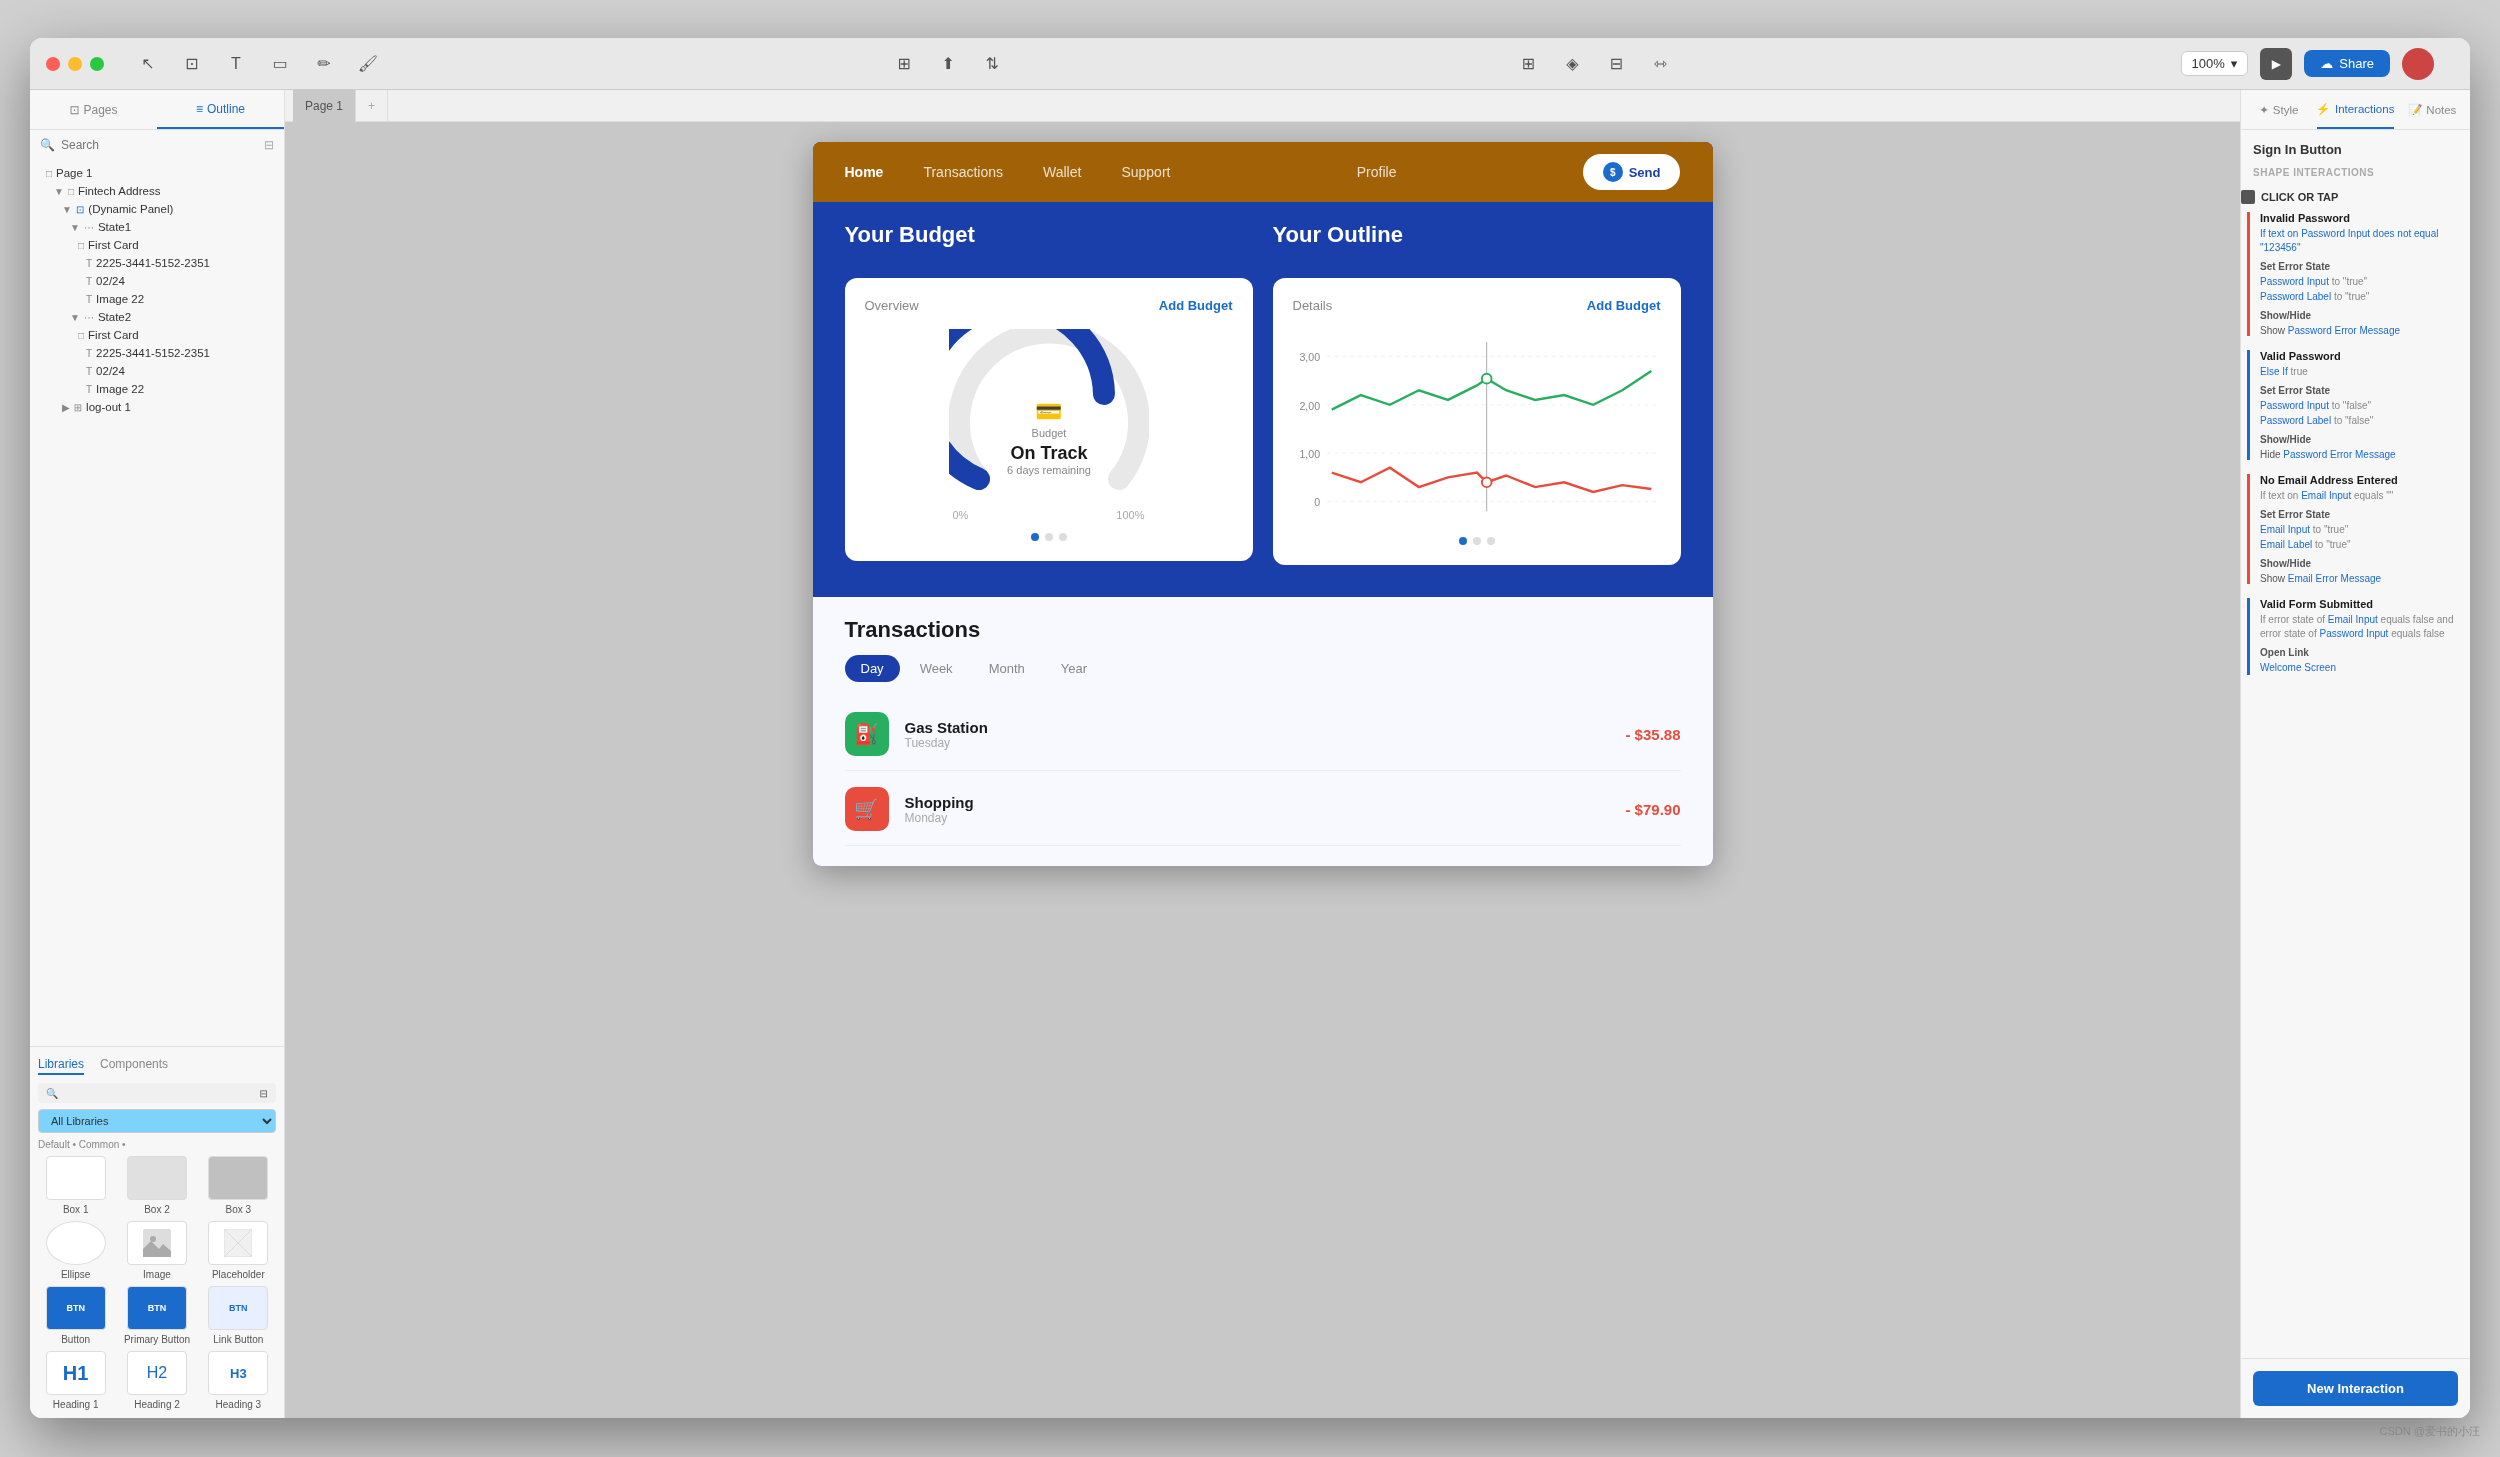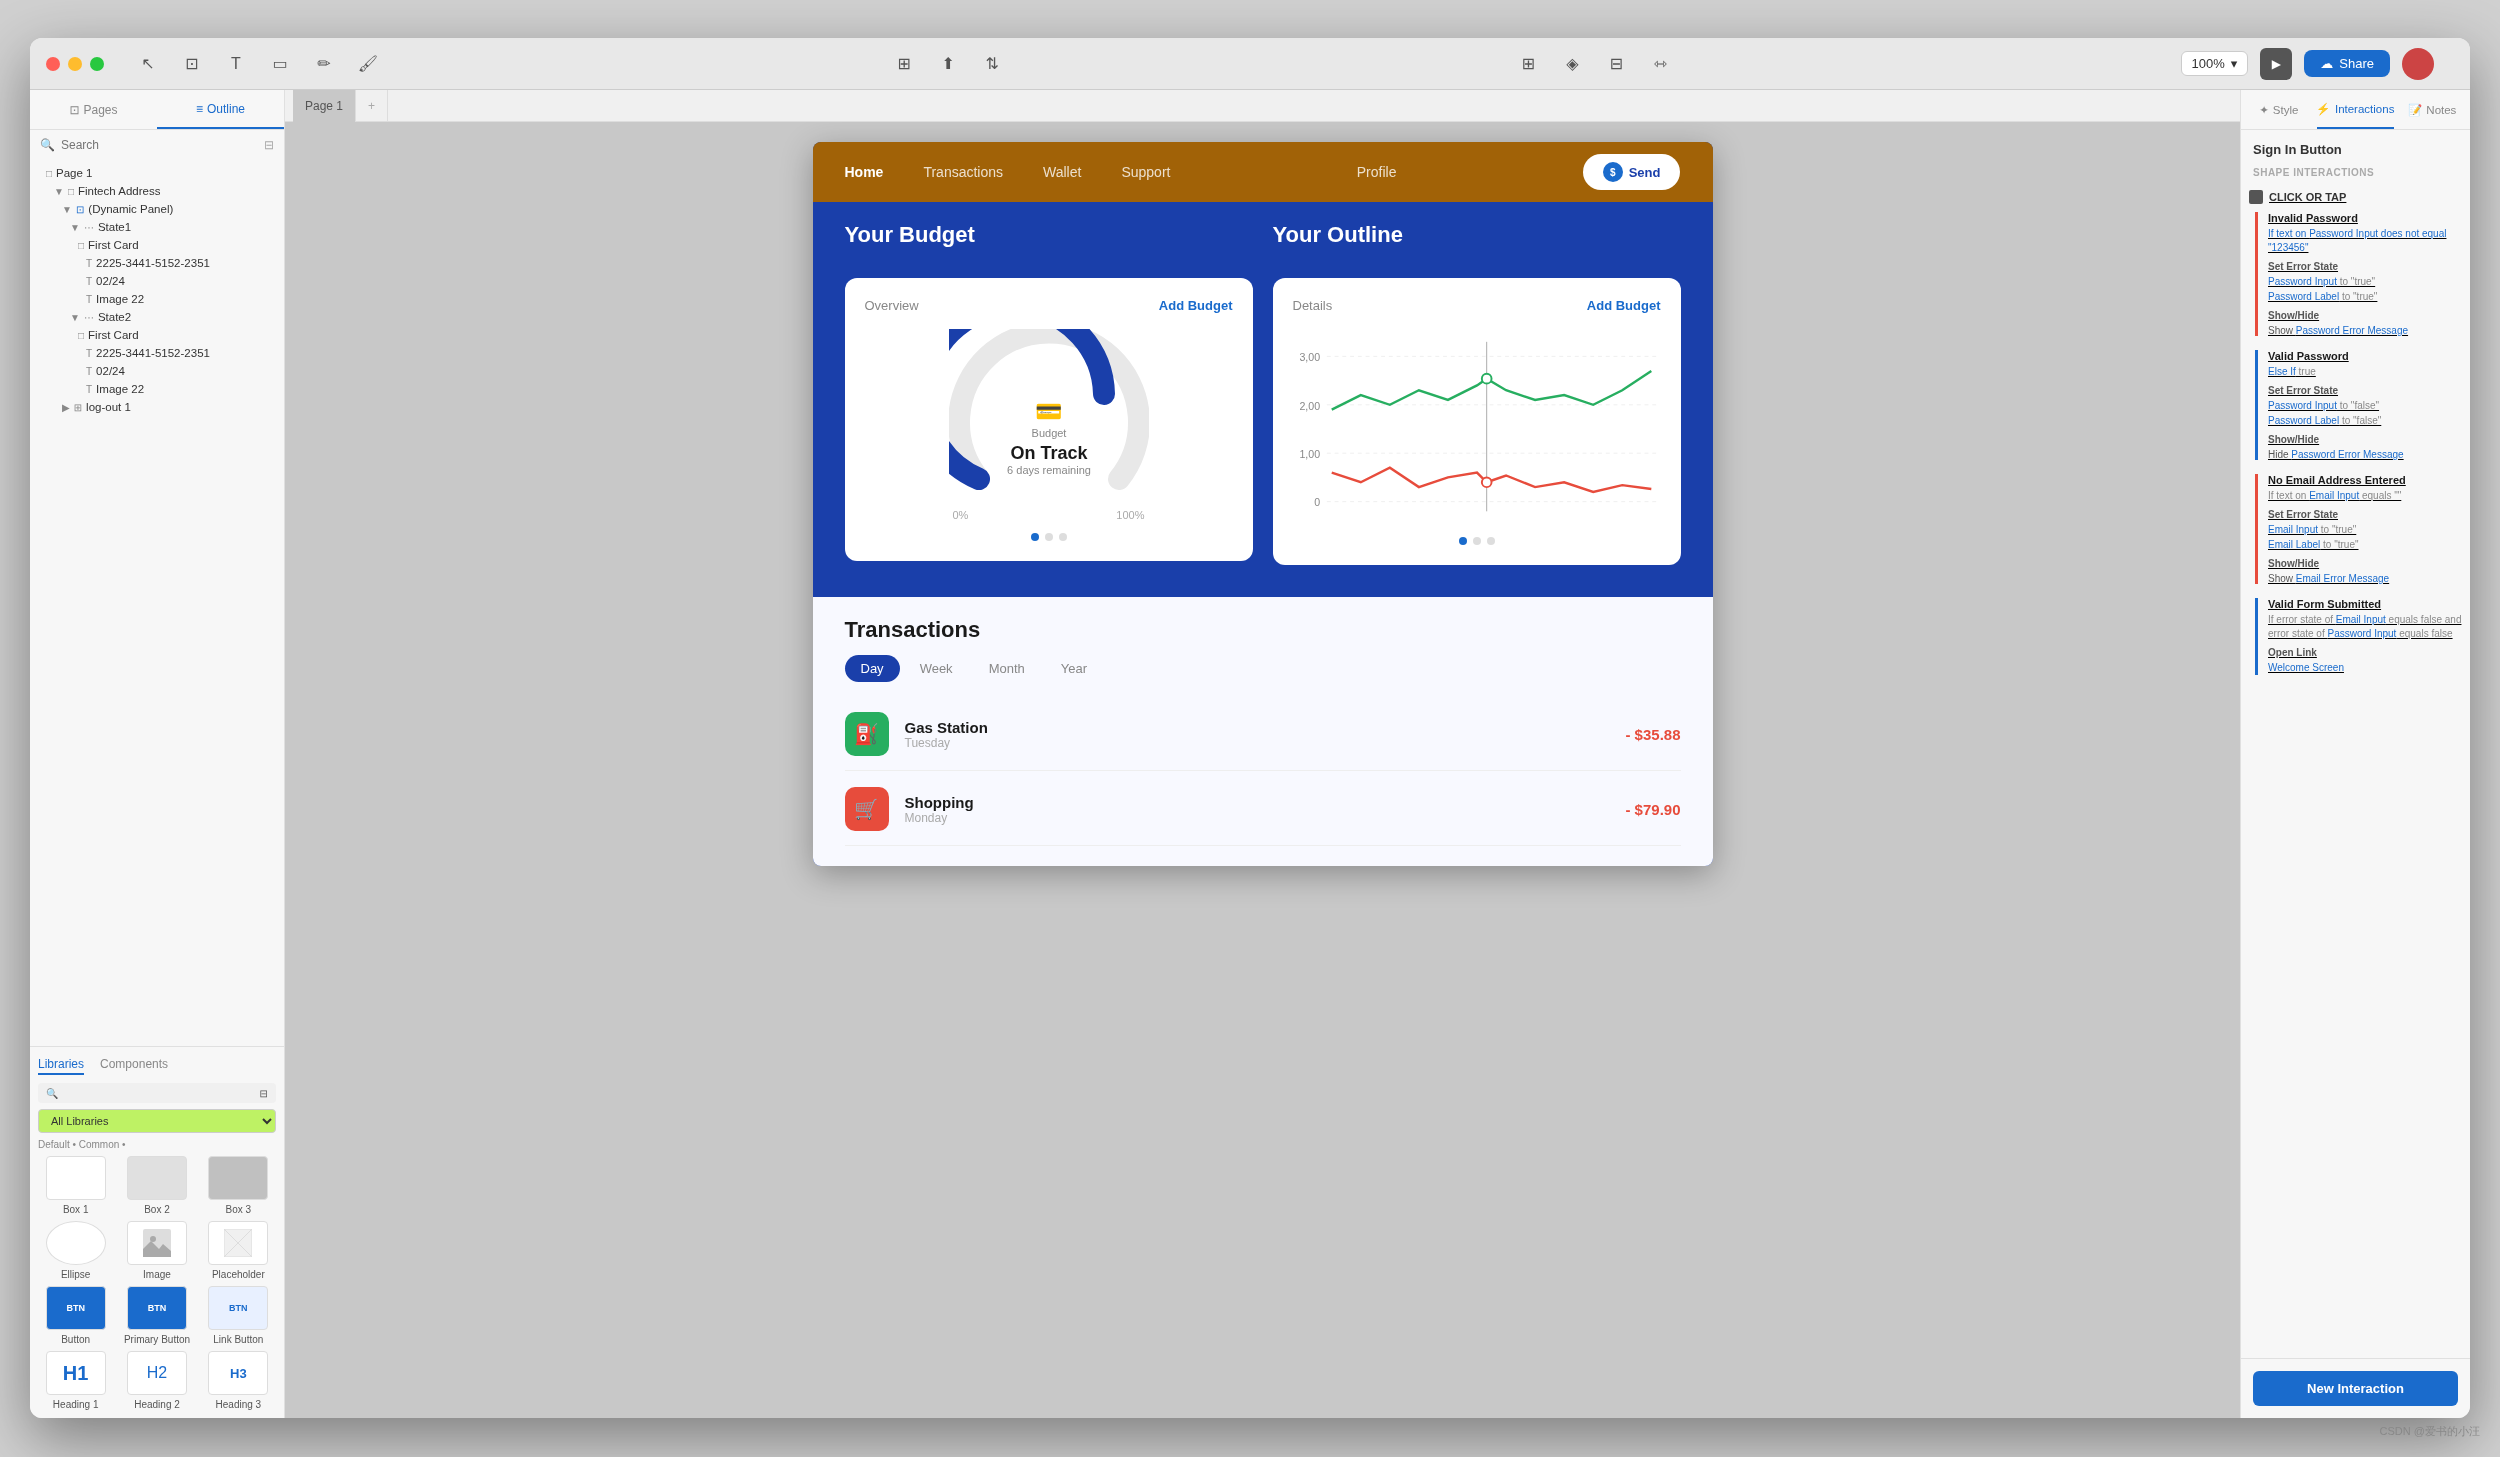--- a/index.html
+++ b/index.html
@@ -39,21 +39,21 @@
     .tree-icon { margin-right: 4px; font-size: 10px; color: #888; }
     .tree-label { white-space: nowrap; overflow: hidden; text-overflow: ellipsis; }
 
     
     .libs-panel { border-top: 1px solid #e0e0e0; padding: 8px; }
     .libs-tabs { display: flex; gap: 16px; font-size: 12px; margin-bottom: 8px; }
     .libs-tab { color: #888; cursor: pointer; padding: 2px 0; }
     .libs-tab.active { color: #1a6bcc; border-bottom: 2px solid #1a6bcc; }
     .libs-search-row { display: flex; align-items: center; justify-content: space-between; margin-bottom: 6px; }
     .libs-filter { display: flex; align-items: center; gap: 4px; background: #f0f0f0; border-radius: 4px; padding: 4px 8px; font-size: 11px; color: #555; width: 100%; }
-    .libs-dropdown { background: #bef264; border: 1px solid #ccc; border-radius: 4px; padding: 4px 8px; font-size: 11px; color: #333; width: 100%; margin-bottom: 6px; }
+    .libs-dropdown { background: #7dd3fc; border: 1px solid #ccc; border-radius: 4px; padding: 4px 8px; font-size: 11px; color: #333; width: 100%; margin-bottom: 6px; }
     .libs-tag { font-size: 10px; color: #888; margin-bottom: 6px; }
     .libs-grid { display: grid; grid-template-columns: repeat(3, 1fr); gap: 6px; }
     .lib-item { display: flex; flex-direction: column; align-items: center; gap: 4px; cursor: pointer; }
     .lib-item-box { width: 60px; height: 44px; background: #fff; border: 1px solid #ddd; border-radius: 4px; display: flex; align-items: center; justify-content: center; font-size: 10px; color: #888; }
     .lib-item-box.blue-btn { background: #1a6bcc; color: white; font-size: 9px; font-weight: bold; }
     .lib-item-box.light-btn { background: #e8f0ff; color: #1a6bcc; font-size: 9px; font-weight: bold; }
     .lib-item-box.ellipse { border-radius: 50%; }
     .lib-item-box.h1 { color: #1a6bcc; font-size: 20px; font-weight: bold; }
     .lib-item-box.h2 { color: #1a6bcc; font-size: 16px; font-weight: normal; }
     .lib-item-box.h3 { color: #1a6bcc; font-size: 13px; font-weight: bold; }
@@ -115,21 +115,21 @@
     .tx-day { font-size: 12px; color: #aaa; }
     .tx-amount { font-size: 15px; font-weight: 600; color: #e74c3c; }
 
     
     .right-panel { width: 230px; background: #f7f7f7; border-left: 1px solid #e0e0e0; display: flex; flex-direction: column; flex-shrink: 0; }
     .rp-tabs { display: flex; border-bottom: 1px solid #e0e0e0; height: 40px; }
     .rp-tab { flex: 1; display: flex; align-items: center; justify-content: center; font-size: 11.5px; color: #888; cursor: pointer; gap: 4px; }
     .rp-tab.active { color: #1a6bcc; border-bottom: 2px solid #1a6bcc; }
     .rp-title { font-size: 13px; font-weight: 600; color: #333; padding: 12px 12px 6px; }
     .rp-section-label { font-size: 10px; color: #aaa; padding: 4px 12px; letter-spacing: 0.5px; text-transform: uppercase; font-weight: 600; }
-    .interaction-item { padding: 8px 8px; text-decoration: underline; }
+    .interaction-item { padding: 8px 0; }
     .click-tap-label { display: flex; align-items: center; gap: 6px; font-size: 11px; font-weight: 600; color: #333; margin-bottom: 8px; }
     .click-icon { width: 14px; height: 14px; background: #555; border-radius: 2px; }
     .interaction-block { border-left: 3px solid; margin-left: 6px; padding-left: 10px; margin-bottom: 14px; }
     .ib-red { border-color: #e74c3c; }
     .ib-blue { border-color: #1a6bcc; }
     .ib-title { font-size: 11px; font-weight: 700; color: #1a1a1a; margin-bottom: 3px; }
     .ib-cond { font-size: 10px; color: #888; margin-bottom: 6px; line-height: 1.4; }
     .ib-cond span { color: #1a6bcc; }
     .ib-action-group { margin-bottom: 6px; }
     .ib-action-label { font-size: 10px; font-weight: 600; color: #555; margin-bottom: 2px; }

